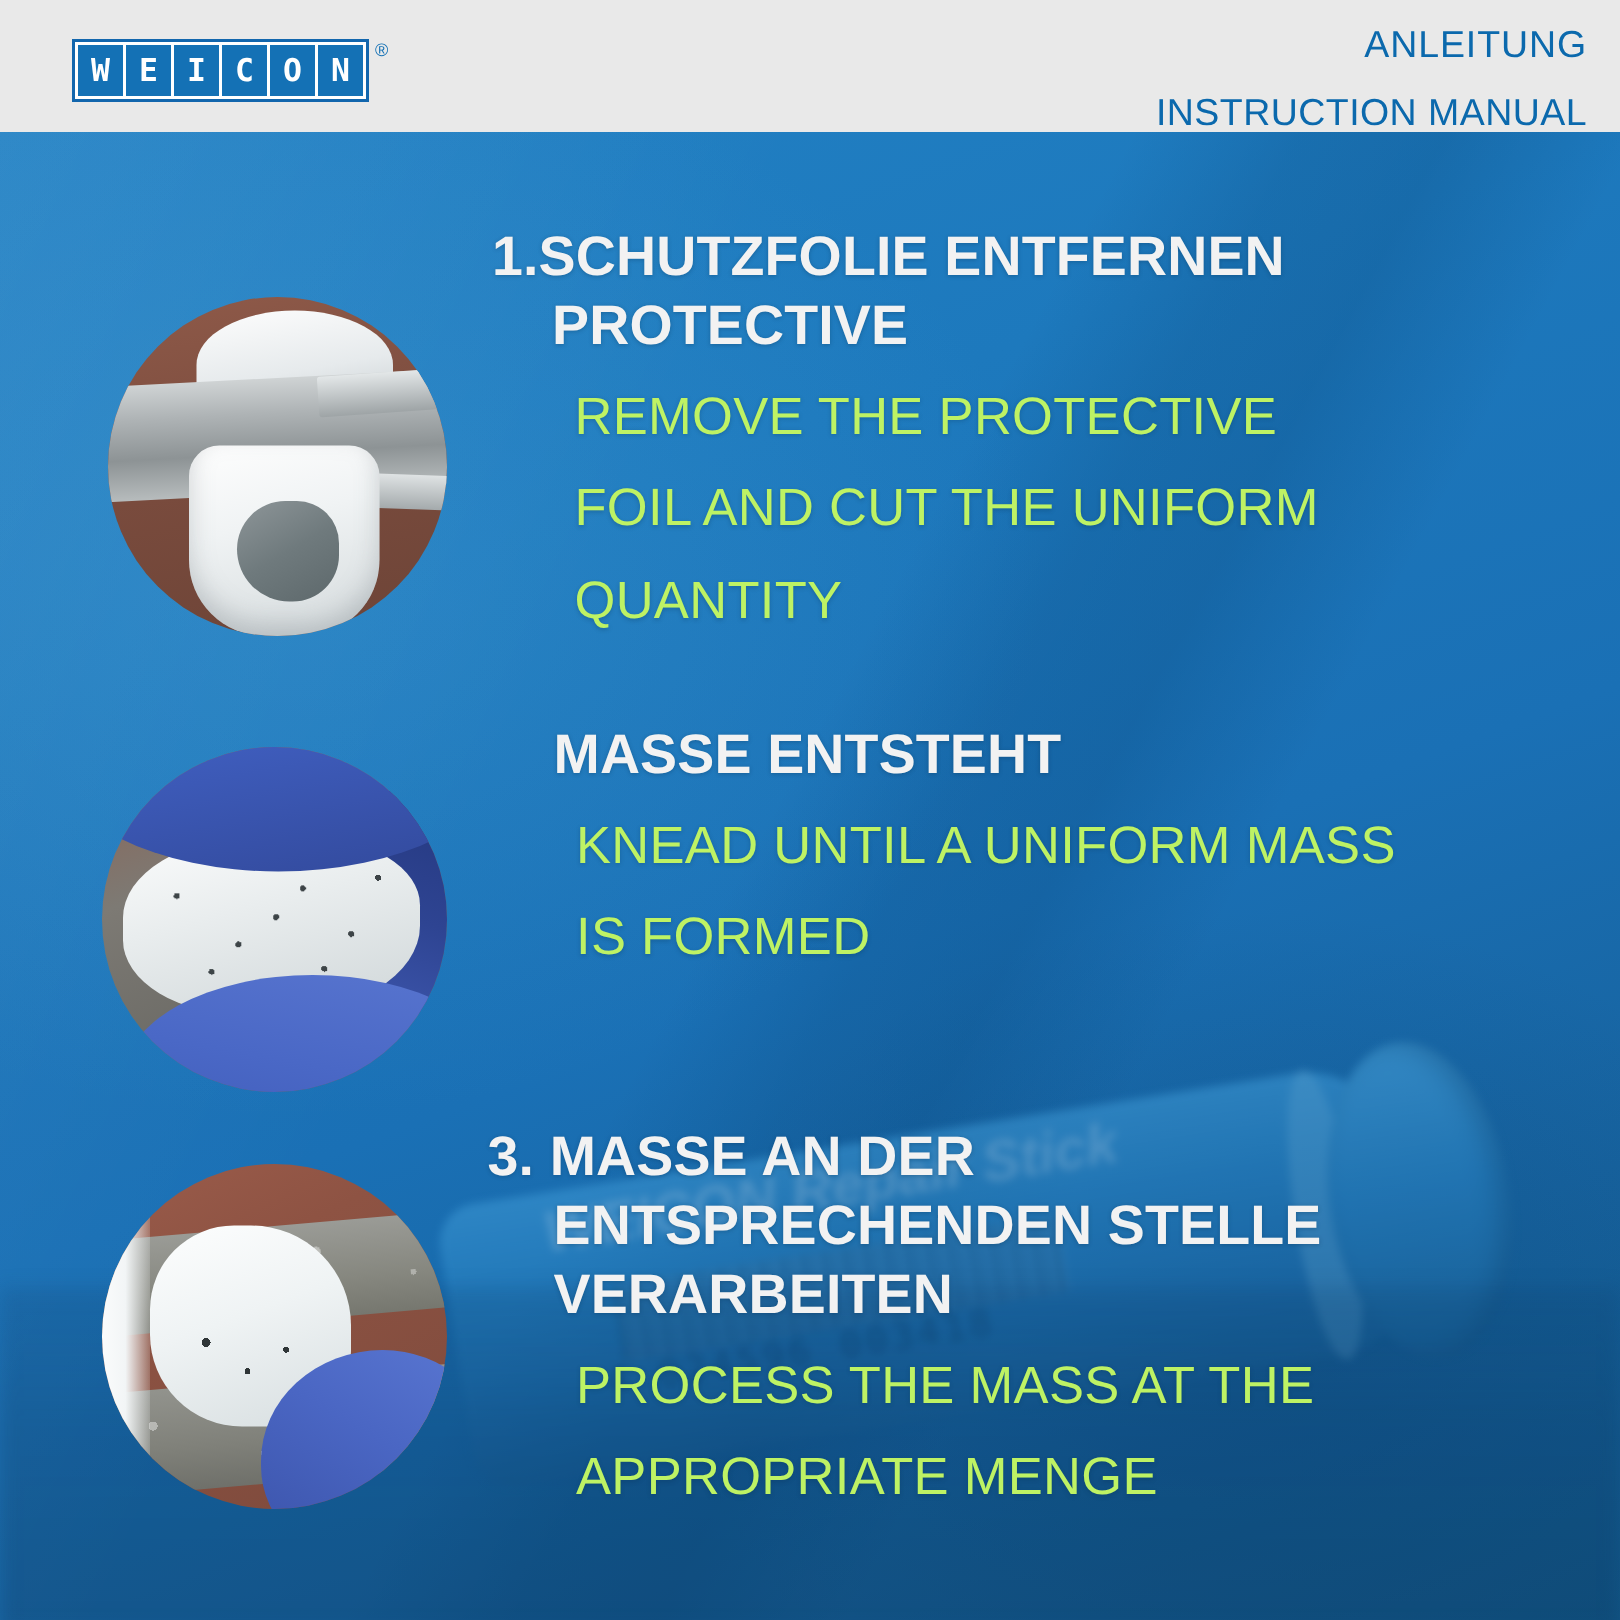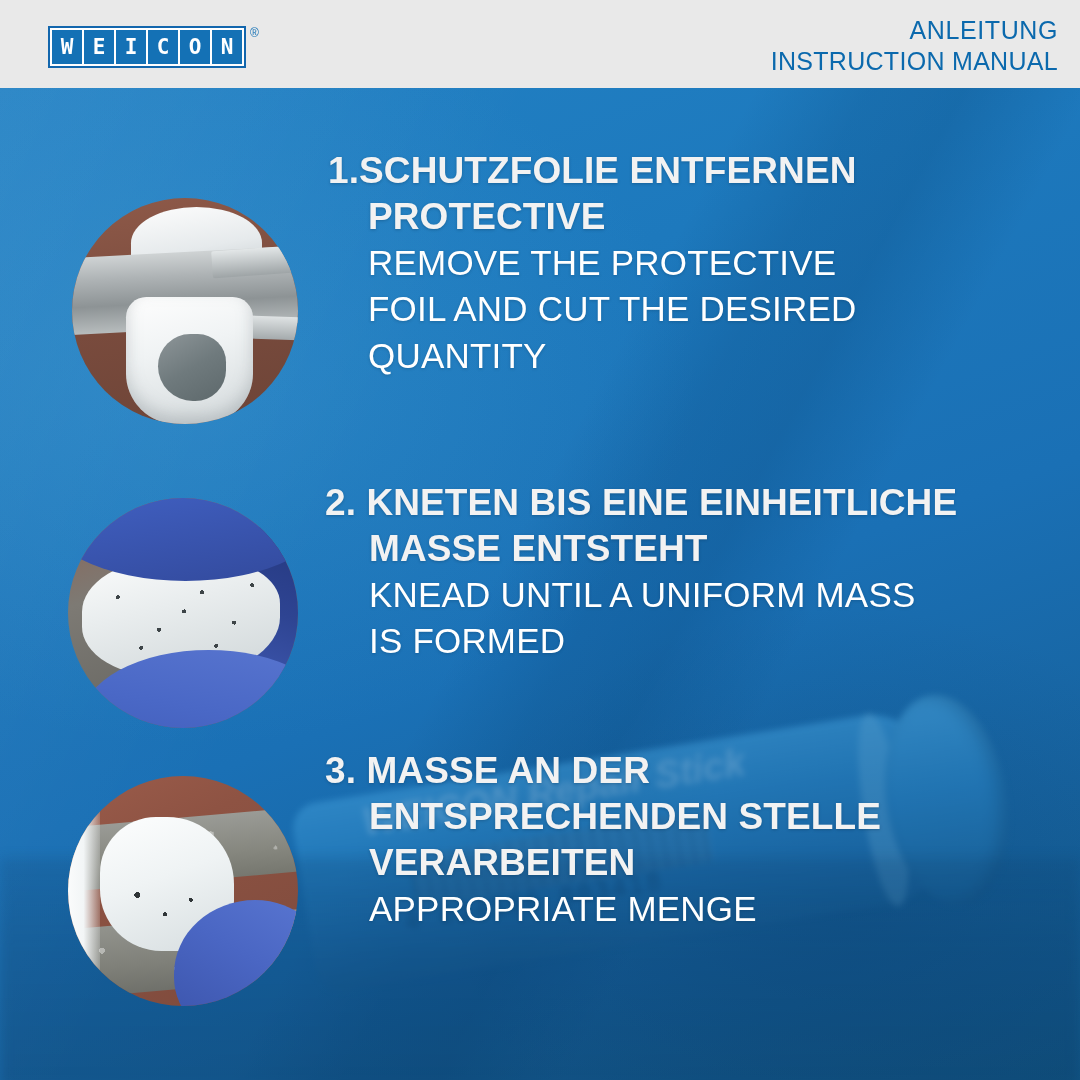--- a/index.html
+++ b/index.html
@@ -78,21 +78,21 @@
     font-size: 25px;
     font-weight: normal;
     letter-spacing: 0.6px;
     line-height: 1.15;
   }
   #hdr-en {
     font-size: 25px;
     font-weight: 300;
     letter-spacing: 0.3px;
     line-height: 1.15;
-    margin-top: 2px;
+    margin-top: 16px;
   }
 
   
   #bg {
     position: absolute;
     left: 0; top: 88px;
     width: 1080px;
     height: 992px;
     overflow: hidden;
     background:
@@ -396,22 +396,22 @@
     line-height: 1.24;
     letter-spacing: 0.1px;
     margin: 0;
     text-shadow: 0 1px 3px rgba(6,42,72,0.30);
   }
   .t-en {
     font-size: 35px;
     font-weight: 300;
     line-height: 1.33;
     letter-spacing: 0.2px;
-    margin: 0;
-    color: #ffffff;
+    margin: 15px;
+    color: #bef264;
     text-shadow: 0 1px 3px rgba(6,42,72,0.25);
   }
   .t-indent { padding-left: 40px; }
   .t-indent-2 { padding-left: 44px; }
 </style>
 </head>
 <body>
 
 <div id="page">
 
@@ -458,38 +458,37 @@
           <div class="p1-blade-edge"></div>
           <div class="p1-blade-tab"></div>
           <div class="p1-stick"></div>
           <div class="p1-core"></div>
         </div>
       </div>
       <div class="step-text" id="text-1">
         <p class="t-de">1.SCHUTZFOLIE ENTFERNEN</p>
         <p class="t-de t-indent">PROTECTIVE</p>
         <p class="t-en t-indent">REMOVE THE PROTECTIVE</p>
-        <p class="t-en t-indent">FOIL AND CUT THE DESIRED</p>
+        <p class="t-en t-indent">FOIL AND CUT THE UNIFORM</p>
         <p class="t-en t-indent">QUANTITY</p>
       </div>
     </div>
 
     <div class="step" id="step-2">
       <div class="step-photo" id="photo-2">
         <div class="photo-inner">
           <div class="p2-bg"></div>
           <div class="p2-glove-right"></div>
           <div class="p2-putty"></div>
           <div class="p2-specks"></div>
           <div class="p2-glove-top"></div>
           <div class="p2-glove-bot"></div>
         </div>
       </div>
       <div class="step-text" id="text-2">
-        <p class="t-de">2. KNETEN BIS EINE EINHEITLICHE</p>
         <p class="t-de t-indent-2">MASSE ENTSTEHT</p>
         <p class="t-en t-indent-2">KNEAD UNTIL A UNIFORM MASS</p>
         <p class="t-en t-indent-2">IS FORMED</p>
       </div>
     </div>
 
     <div class="step" id="step-3">
       <div class="step-photo" id="photo-3">
         <div class="photo-inner">
           <div class="p3-bg"></div>
@@ -498,18 +497,19 @@
           <div class="p3-white-edge"></div>
           <div class="p3-putty"></div>
           <div class="p3-holes"></div>
           <div class="p3-glove"></div>
         </div>
       </div>
       <div class="step-text" id="text-3">
         <p class="t-de">3. MASSE AN DER</p>
         <p class="t-de t-indent-2">ENTSPRECHENDEN STELLE</p>
         <p class="t-de t-indent-2">VERARBEITEN</p>
+        <p class="t-en t-indent-2">PROCESS THE MASS AT THE</p>
         <p class="t-en t-indent-2">APPROPRIATE MENGE</p>
       </div>
     </div>
 
   </div>
 </div>
 
 </body></html>

